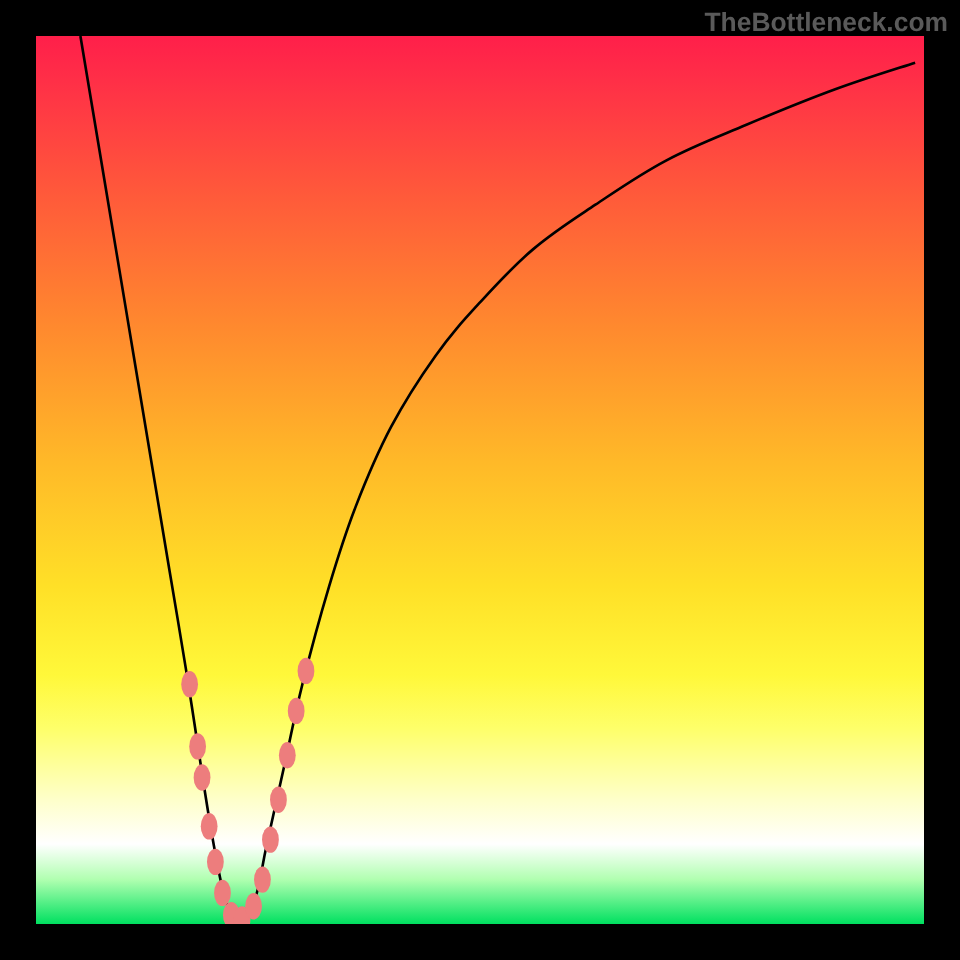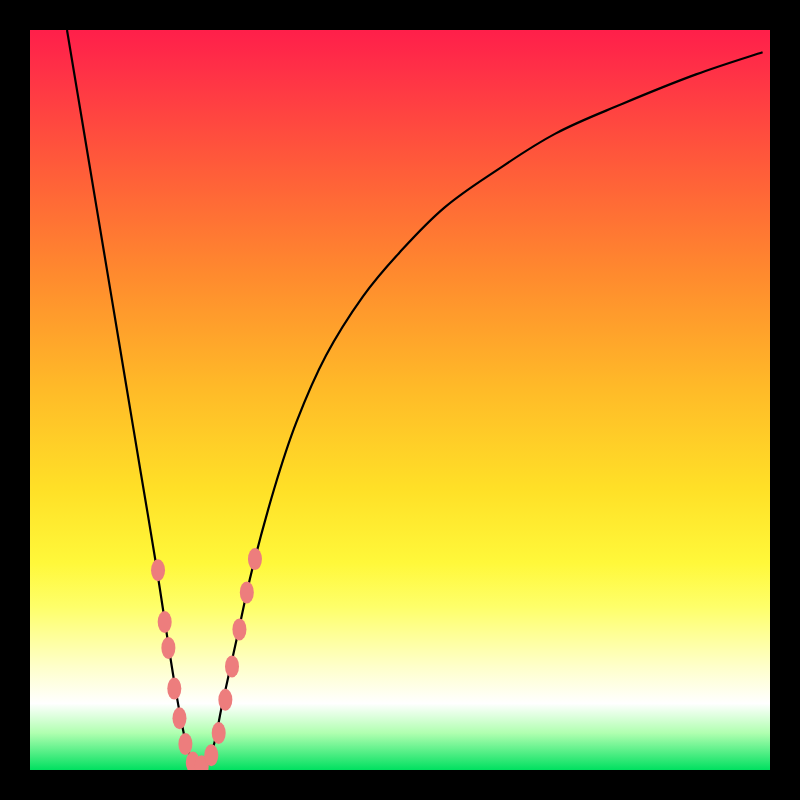--- a/index.html
+++ b/index.html
@@ -97,14 +97,15 @@
           <ellipse cx="188.70" cy="703.00" rx="7" ry="11" class="marker"></ellipse>
           <ellipse cx="195.36" cy="669.70" rx="7" ry="11" class="marker"></ellipse>
           <ellipse cx="202.02" cy="636.40" rx="7" ry="11" class="marker"></ellipse>
           <ellipse cx="209.42" cy="599.40" rx="7" ry="11" class="marker"></ellipse>
           <ellipse cx="216.82" cy="562.40" rx="7" ry="11" class="marker"></ellipse>
           <ellipse cx="224.96" cy="529.10" rx="7" ry="11" class="marker"></ellipse>
         </g>
     </svg>
   </div>
 
+  <div class="watermark">TheBottleneck.com</div>
 
 </div>
 
 </body></html>

